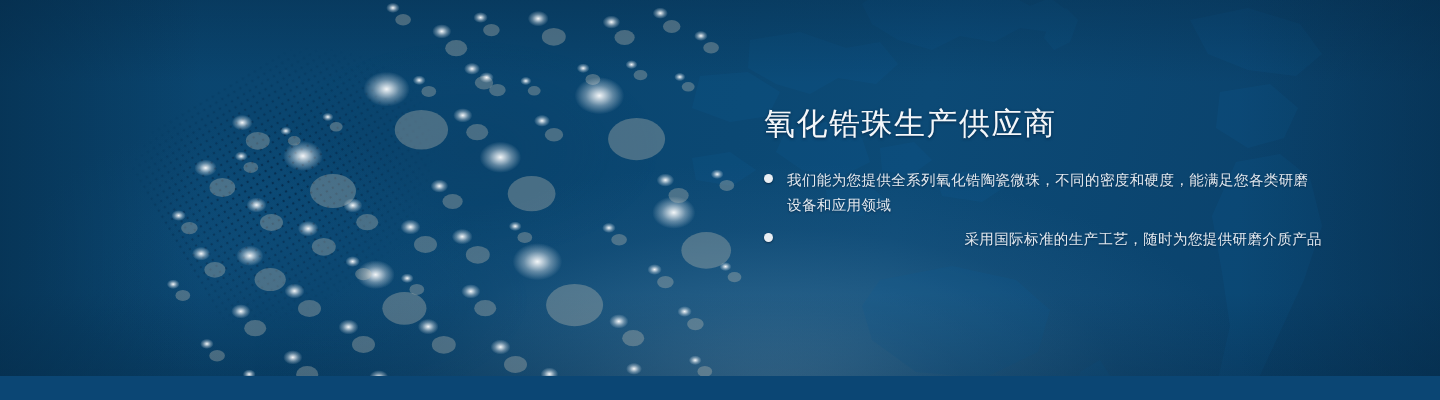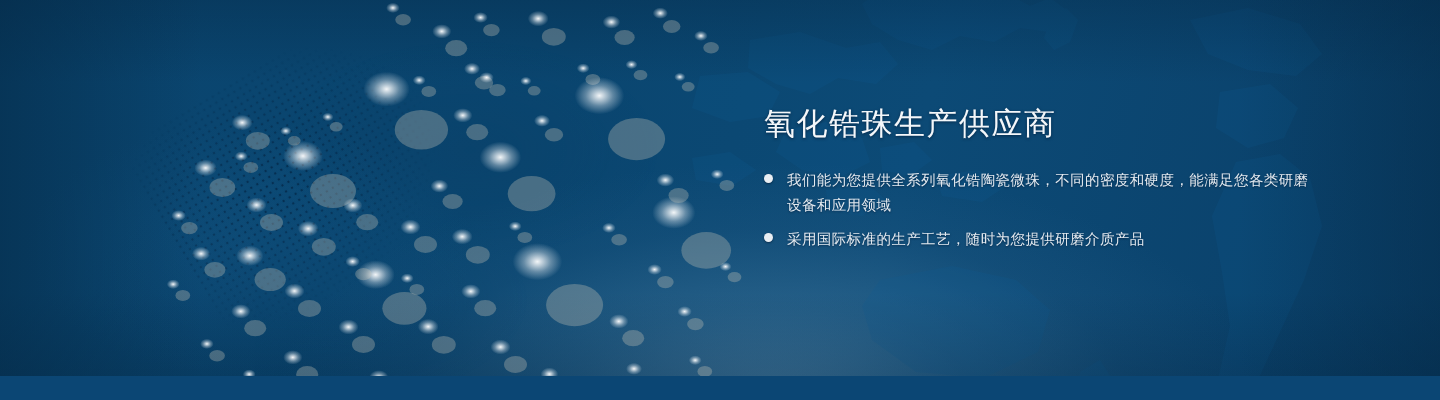--- a/index.html
+++ b/index.html
@@ -61,20 +61,21 @@
   .headline{
     font-size:31px;line-height:40px;color:#f4f7fa;letter-spacing:1.5px;
     font-weight:400;margin:0 0 24px 2px;
     text-shadow:0 1px 3px rgba(0,20,45,.65);
     white-space:nowrap;
   }
   .bullets{list-style:none;margin:0;padding:0;}
   .bullet{
     display:flex;align-items:flex-start;
     margin-bottom:9px;
+    justify-content:space-between;
   }
   .bullet:last-child{margin-bottom:0;}
   .dot{
     flex:0 0 auto;width:9px;height:9px;border-radius:50%;
     background:#e9eef3;margin:6px 14px 0 2px;
     box-shadow:0 1px 2px rgba(0,18,40,.5);
   }
   .btext{
     font-size:14.5px;line-height:25px;color:#e4eaf0;letter-spacing:.4px;
     text-shadow:0 1px 2px rgba(0,20,45,.55);

